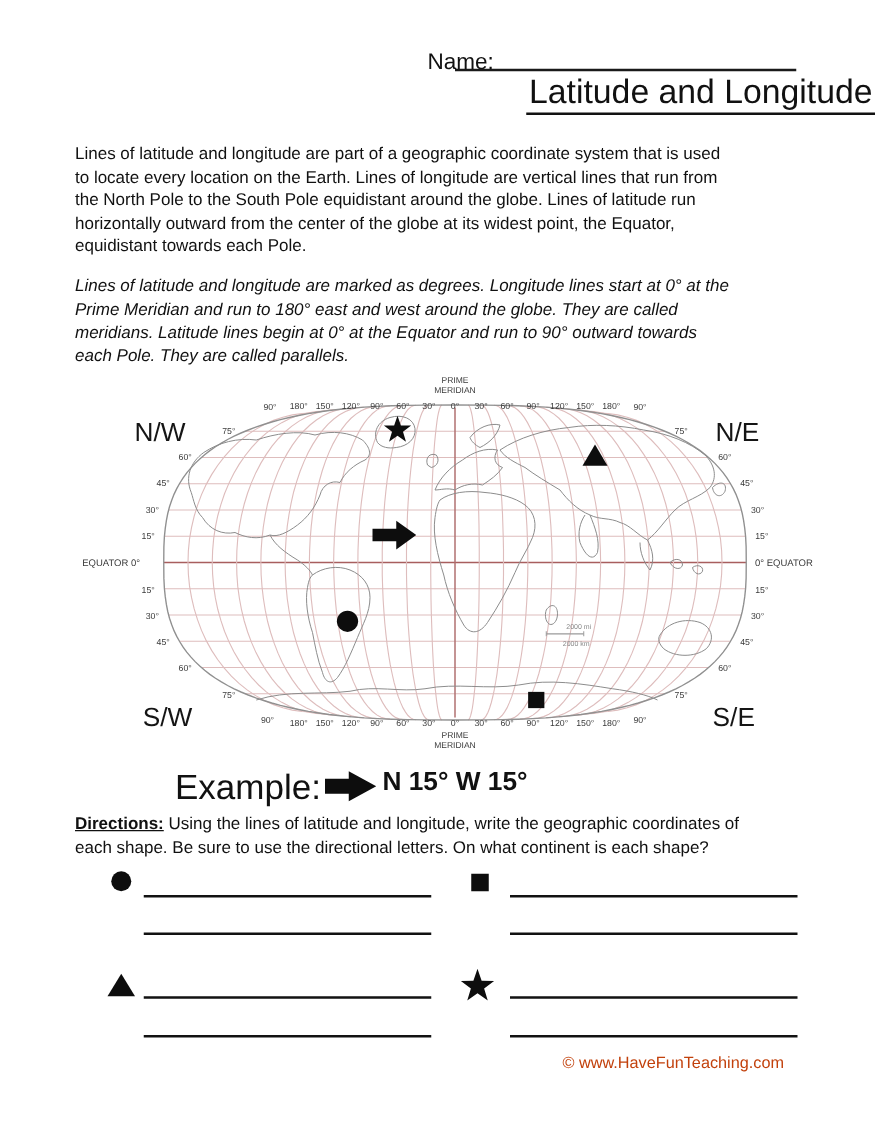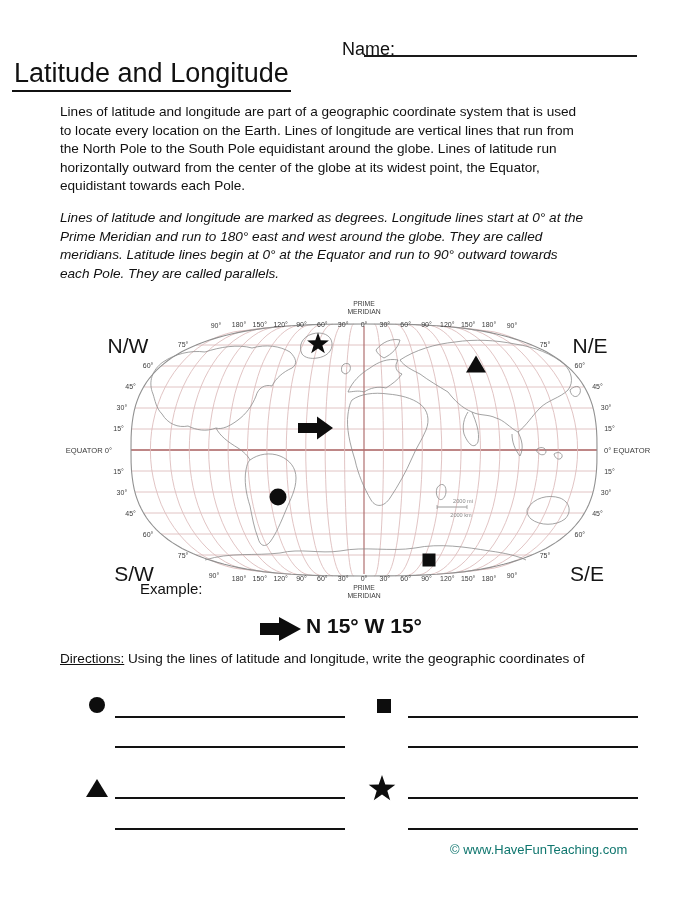--- a/index.html
+++ b/index.html
@@ -1,49 +1,49 @@
 <!DOCTYPE html>
 <html><head>
 <meta charset="utf-8">
 <style>
   html,body{margin:0;padding:0;background:#fff;}
   body{width:700px;height:907px;position:relative;overflow:hidden;
        font-family:"Liberation Sans",sans-serif;color:#111;}
   .abs{position:absolute;}
   #name-label{left:316px;top:39px;font-size:18px;margin-left:26px;}
   #name-line{left:364px;top:55px;width:273px;height:2px;background:#1a1a1a;}
-  #title-wrap{left:12px;right:0;top:58px;text-align:left;}
+  #title-wrap{left:12px;right:0;top:58px;text-align:right;}
   #title-wrap span{display:inline-block;font-size:27px;letter-spacing:0px;
        border-bottom:2.5px solid #111;padding:0 2px 1px 2px;}
-  .para{left:60px;width:560px;font-size:13.6px;line-height:18.6px;white-space:pre-line;}
+  .para{left:60px;width:560px;font-size:13.6px;line-height:18.6px;white-space:pre-line;margin-top:11px;}
   #para1{top:103px;}
   #para2{top:209px;font-style:italic;}
   #map-svg{left:50px;top:292px;}
-  #example-label{left:140px;top:580px;font-size:15px;}
+  #example-label{left:140px;top:614px;font-size:28px;}
   #example-arrow{left:260px;top:616px;}
   #example-value{left:306px;top:614px;font-size:21px;font-weight:bold;}
   #directions{left:60px;top:650px;width:618px;font-size:13.6px;line-height:18.6px;}
-  .dir-label{font-weight:normal;text-decoration:underline;}
+  .dir-label{font-weight:bold;text-decoration:underline;}
   .blank{position:absolute;height:2px;background:#121212;}
   #line-1L{left:115px;top:716px;width:230px;}
   #line-1R{left:408px;top:716px;width:230px;}
   #line-2L{left:115px;top:746px;width:230px;}
   #line-2R{left:408px;top:746px;width:230px;}
   #line-3L{left:115px;top:797px;width:230px;}
   #line-3R{left:408px;top:797px;width:230px;}
   #line-4L{left:115px;top:828px;width:230px;}
   #line-4R{left:408px;top:828px;width:230px;}
   .bullet{position:absolute;}
   #b-circle{left:89px;top:697px;width:16px;height:16px;background:#0d0d0d;border-radius:50%;}
   #b-square{left:377px;top:699px;width:14px;height:14px;background:#0d0d0d;}
   #b-triangle{left:86px;top:779px;width:0;height:0;
       border-left:11px solid transparent;border-right:11px solid transparent;
       border-bottom:18px solid #0d0d0d;}
   #b-star{left:367px;top:774px;width:30px;height:28px;}
-  #footer{left:450px;top:842px;font-size:13px;color:#0f766e;}
+  #footer{left:450px;top:842px;font-size:13px;color:#c2410c;}
   #map-svg text{font-family:"Liberation Sans",sans-serif;fill:#3a3a3a;}
   #map-svg .tick{font-size:7px;}
   #map-svg .pm{font-size:6.8px;}
   #map-svg .eq{font-size:7.6px;}
   #map-svg .corner{font-size:21px;fill:#151515;}
   #map-svg .scaletxt{font-size:5.6px;fill:#8a8a8a;}
 </style>
 </head>
 <body>
 
@@ -190,20 +190,21 @@
 
 <div class="abs" id="example-label">Example:</div>
 <svg class="abs" id="example-arrow" width="42" height="26" viewBox="0 0 42 26">
   <polygon points="0,7 19,7 19,1 41,13 19,25 19,19 0,19" fill="#0d0d0d"></polygon>
 </svg>
 <div class="abs" id="example-value">N 15° W 15°</div>
 
 <div class="abs" id="directions">
   <div><span class="dir-label">Directions:</span>
     <span>Using the lines of latitude and longitude, write the geographic coordinates of</span></div>
+  <div>each shape.  Be sure to use the directional letters.  On what continent is each shape?</div>
 </div>
 
 <div class="bullet" id="b-circle"></div>
 <div class="bullet" id="b-square"></div>
 <div class="bullet" id="b-triangle"></div>
 <svg class="bullet" id="b-star" viewBox="0 0 30 28">
     <polygon points="15.0,1.0 18.3,10.5 28.3,10.7 20.3,16.7 23.2,26.3 15.0,20.6 6.8,26.3 9.7,16.7 1.7,10.7 11.7,10.5" fill="#0d0d0d"></polygon>
   </svg>
 
 <div class="blank" id="line-1L"></div>

